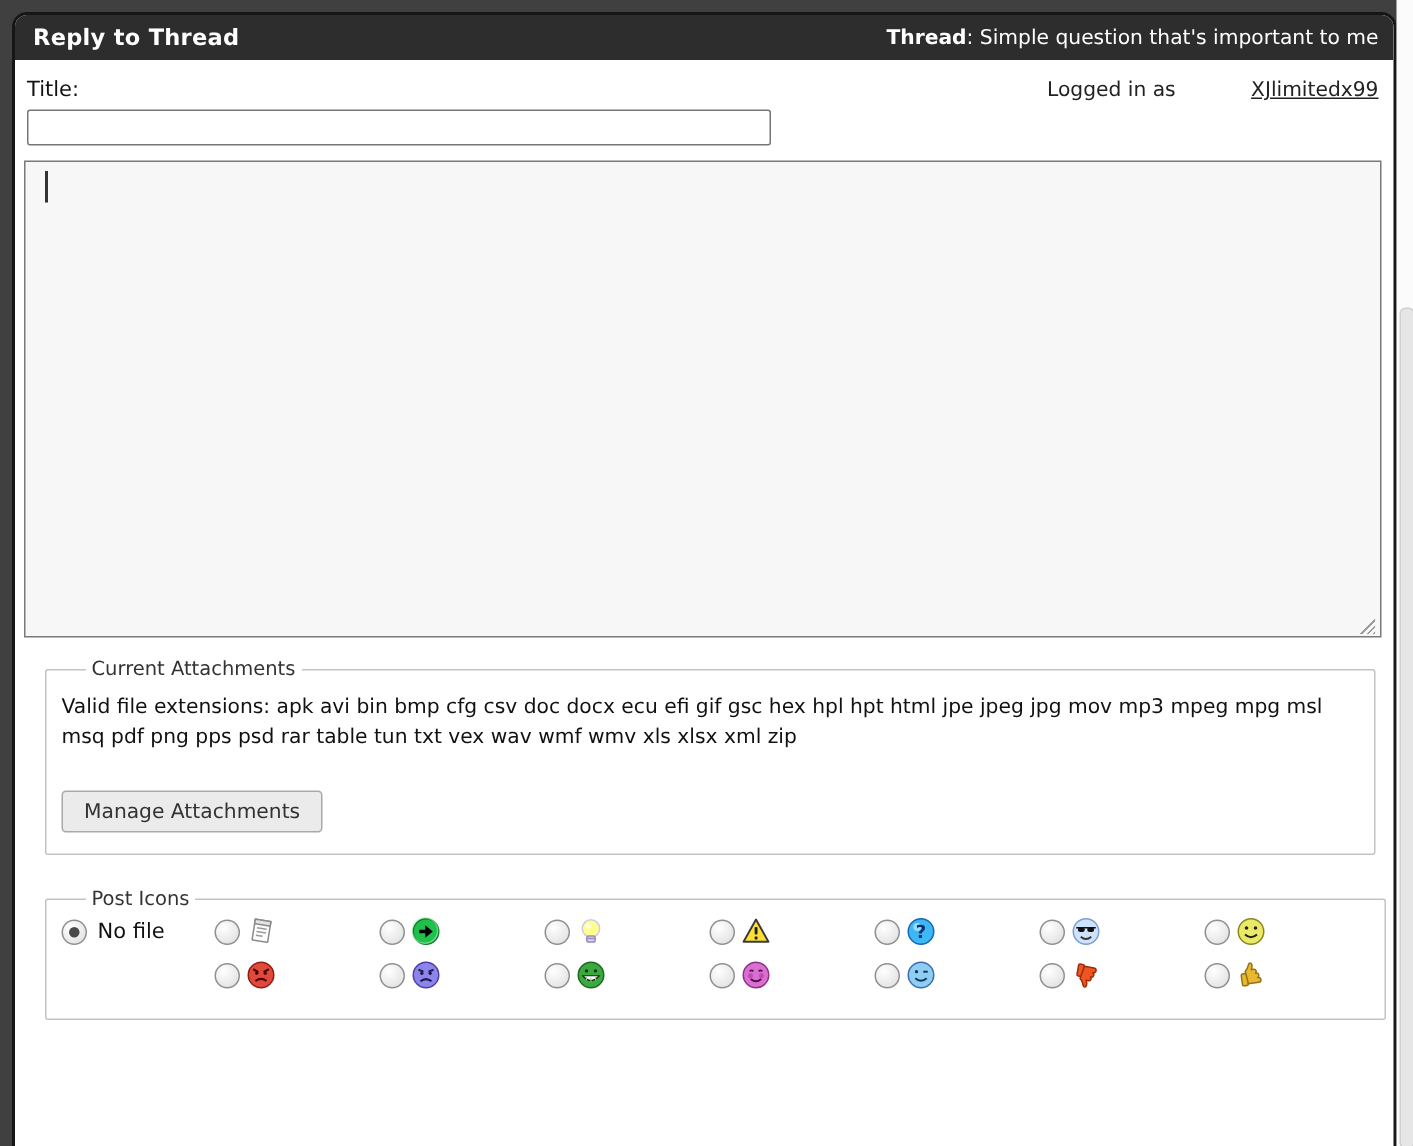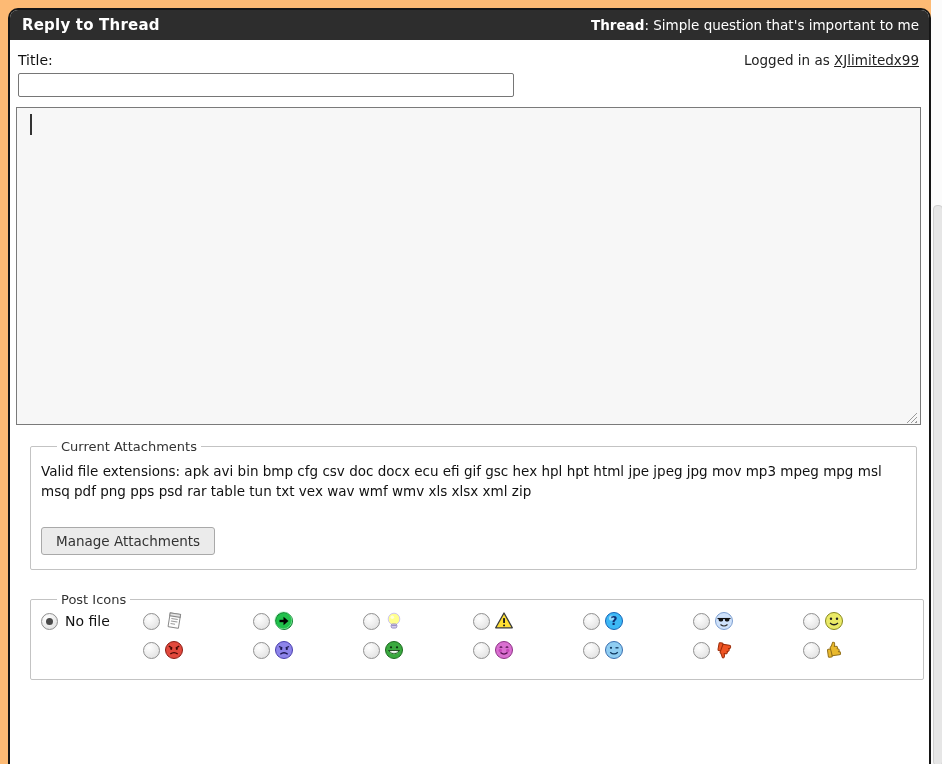--- a/index.html
+++ b/index.html
@@ -1,33 +1,33 @@
 <!DOCTYPE html>
 <html><head>
 <meta charset="utf-8">
 <style>
   html,body{margin:0;padding:0;background:#fff;font-family:"DejaVu Sans","Liberation Sans",sans-serif;color:#1a1a1a;}
-  .page{position:relative;width:942px;height:764px;overflow:hidden;background:#fdba74;}
+  .page{position:relative;width:942px;height:764px;overflow:hidden;background:#404040;}
 
   .dialog{position:absolute;left:8px;top:8px;width:919px;height:756px;
           border:2px solid #161616;border-bottom:none;border-radius:10px 10px 0 0;
           background:#fff;overflow:hidden;}
 
   .titlebar{display:flex;justify-content:space-between;align-items:center;
             height:30px;background:#2d2d2d;color:#fff;padding:0 10px 0 12px;}
   .titlebar .main-title{font-weight:bold;font-size:15px;letter-spacing:.2px;}
   .titlebar .thread{font-size:13.5px;}
   .titlebar .thread b{font-weight:bold;}
 
   .content{padding:6px 10px 0 8px;position:relative;}
 
   .toprow{display:flex;justify-content:space-between;align-items:baseline;margin:6px 0 5px;}
   .label{font-size:14px;color:#111;}
   .loggedin{font-size:13.5px;color:#222;}
-  .loggedin a{color:#222;text-decoration:underline;cursor:pointer;}
+  .loggedin a{color:#222;text-decoration:underline;cursor:pointer;margin-left:46px;}
 
   .title-input{display:block;width:484px;height:18px;border:1px solid #767676;border-radius:2px;
                padding:2px 5px;font-size:13.5px;font-family:inherit;background:#fff;margin:0 0 10px;}
 
   .msg-label{margin:0 0 5px;}
   .ta-wrap{position:relative;margin:0 0 0 -2px;}
   textarea.message{display:block;width:891px;height:304px;background:#f7f7f7;
                    border:1px solid #7a7a7a;resize:none;padding:6px 6px;
                    font-family:inherit;font-size:13px;outline:none;}
   .caret{position:absolute;left:14px;top:7px;width:1.5px;height:21px;background:#333;}

